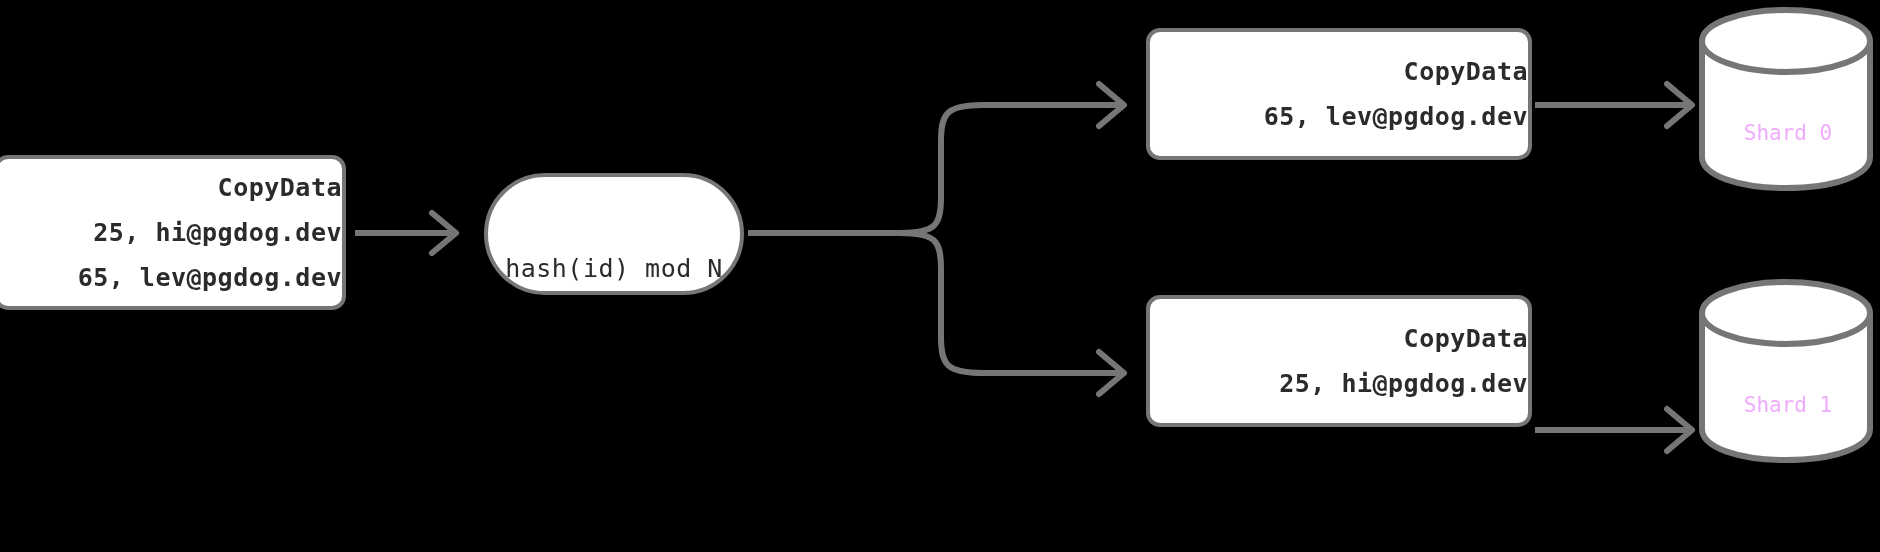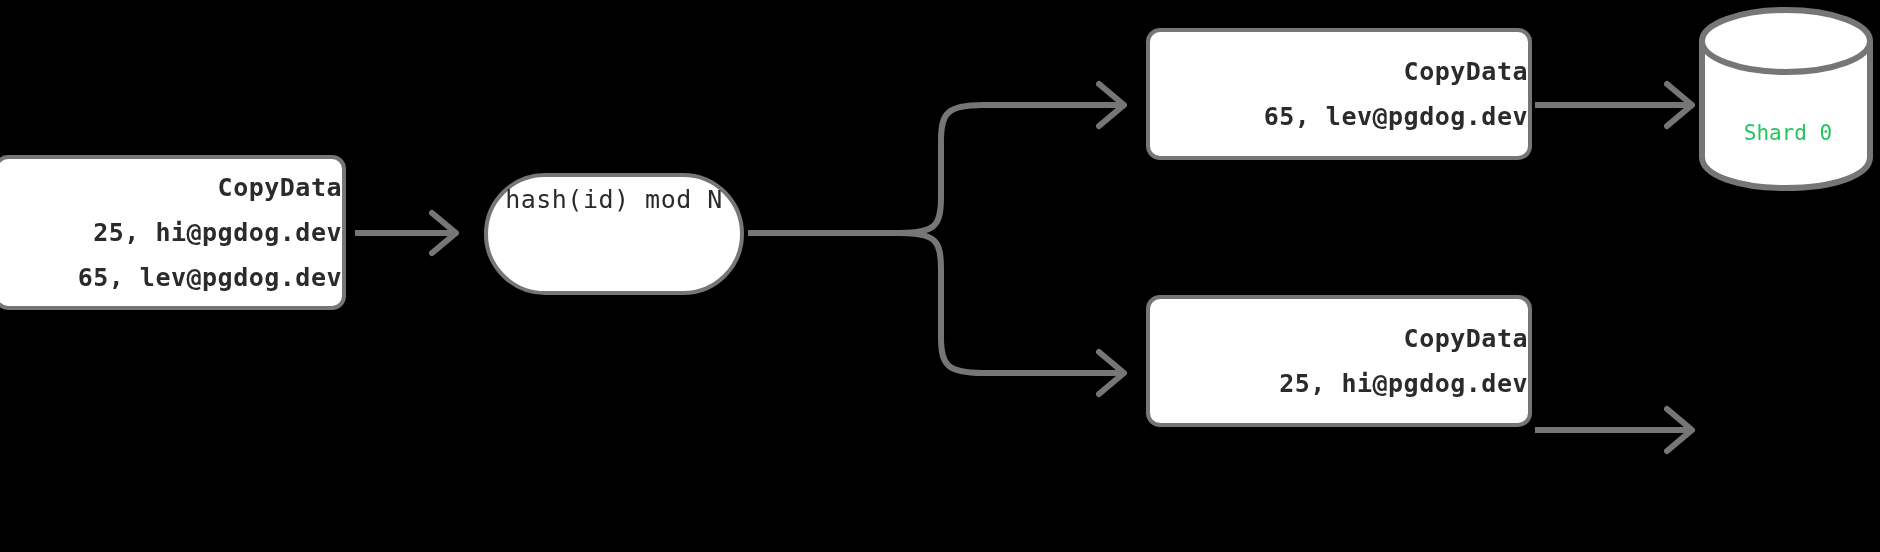--- a/index.html
+++ b/index.html
@@ -46,36 +46,36 @@
   .node-line.title {
     font-weight: bold;
   }
   .pill {
     position: absolute;
     box-sizing: border-box;
     background: #ffffff;
     border: 4px solid #767676;
     border-radius: 62px;
     display: flex;
-    align-items: flex-start;
+    align-items: flex-end;
     justify-content: center;
     color: #2b2b2b;
   }
   .pill .node-line {
     font-weight: normal;
   }
   .cylinder {
     position: absolute;
   }
   .cyl-label {
     position: absolute;
     width: 100%;
     text-align: center;
     font-size: 21px;
-    color: #22c55e;
+    color: #f0abfc;
     white-space: pre;
   }
 </style>
 </head>
 <body>
 
 <div id="canvas">
 
   <svg id="edges" viewBox="0 0 1880 552" xmlns="http://www.w3.org/2000/svg">
     <defs></defs>
@@ -131,14 +131,21 @@
   </div>
 
   <div class="cylinder" style="left:1698px; top:6px; width:180px; height:186px;">
     <svg width="180" height="186" viewBox="0 0 180 186" xmlns="http://www.w3.org/2000/svg">
       <path d="M 4 35 L 4 151 C 4 170 42 182 88 182 C 134 182 172 170 172 151 L 172 35 Z" fill="#ffffff" stroke="#767676" stroke-width="6" stroke-linejoin="round"></path>
       <ellipse cx="88" cy="35" rx="84" ry="31" fill="#ffffff" stroke="#767676" stroke-width="6"></ellipse>
     </svg>
     <div class="cyl-label" style="top:115px;">Shard 0</div>
   </div>
 
+  <div class="cylinder" style="left:1698px; top:278px; width:180px; height:186px;">
+    <svg width="180" height="186" viewBox="0 0 180 186" xmlns="http://www.w3.org/2000/svg">
+      <path d="M 4 35 L 4 151 C 4 170 42 182 88 182 C 134 182 172 170 172 151 L 172 35 Z" fill="#ffffff" stroke="#767676" stroke-width="6" stroke-linejoin="round"></path>
+      <ellipse cx="88" cy="35" rx="84" ry="31" fill="#ffffff" stroke="#767676" stroke-width="6"></ellipse>
+    </svg>
+    <div class="cyl-label" style="top:115px;">Shard 1</div>
+  </div>
 
 </div>
 
 </body></html>

